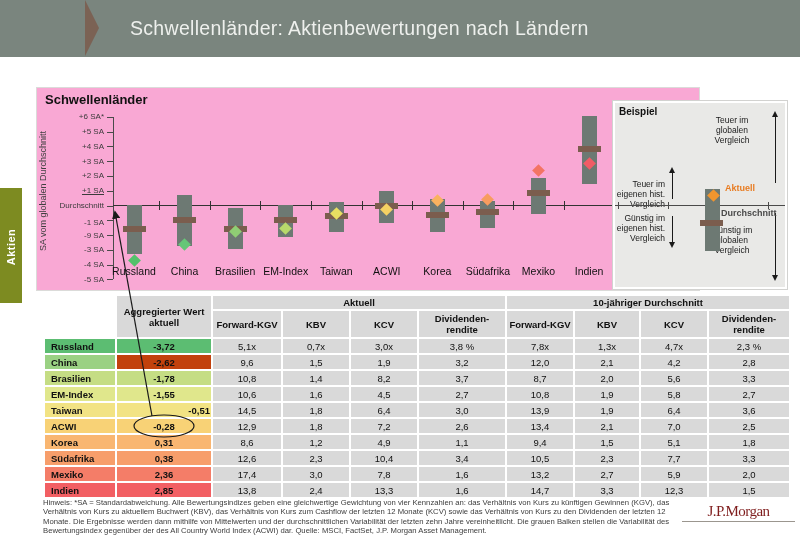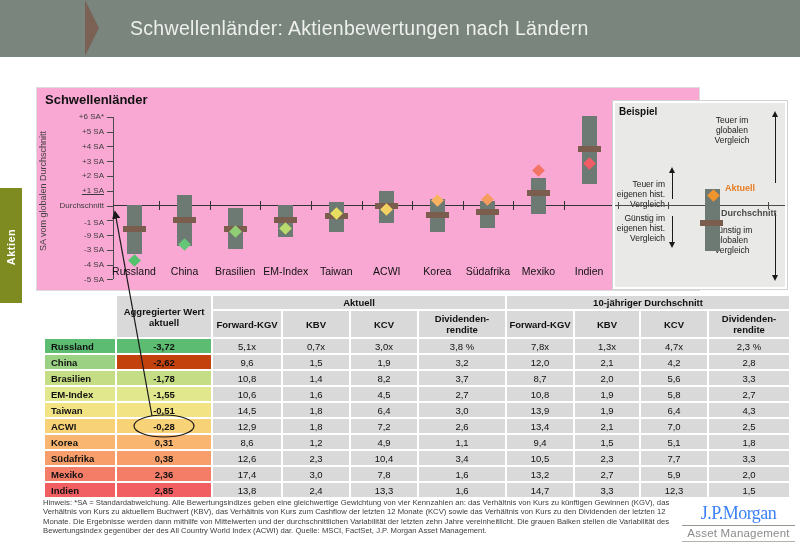--- a/index.html
+++ b/index.html
@@ -58,21 +58,21 @@
            padding:0 1px; color:#111; overflow:hidden; }
   #vt td.hdr { background:#d9d9d9; font-weight:bold; }
   #vt td.name { font-weight:bold; text-align:left; padding-left:6px; }
   #vt td.agg { font-weight:bold; }
   #vt td.data { background:#d9d9d9; }
 
   
   #footnote { left:43px; top:498px; width:648px; font-size:7.7px; line-height:9.3px;
               color:#3c3c3c; }
   #logo { left:682px; top:503px; width:113px; text-align:center; }
-  #logo-main { font-family:"Liberation Serif", serif; font-size:18px; color:#3b82f6;
+  #logo-main { font-family:"Liberation Serif", serif; font-size:15px; color:#7f1d1d;
                letter-spacing:-0.5px; border-bottom:1.5px solid #9b968f; padding-bottom:1px; }
   #logo-sub { font-size:11.5px; color:#8b8b8b; border-bottom:1.5px solid #b5b0aa;
               padding:1px 0 2px 0; letter-spacing:0.2px; }
 
   svg.overlay { position:absolute; left:0; top:0; pointer-events:none; }
 </style>
 </head>
 <body>
 
 <div id="page">
@@ -279,29 +279,29 @@
           <td class="data">1,6</td>
           <td class="data">4,5</td>
           <td class="data">2,7</td>
           <td class="data">10,8</td>
           <td class="data">1,9</td>
           <td class="data">5,8</td>
           <td class="data">2,7</td>
         </tr>
         <tr style="height: 14px;">
           <td class="name" style="background: rgb(242, 227, 132);">Taiwan</td>
-          <td class="agg" style="background: rgb(242, 227, 132);">-0,51</td>
+          <td class="agg" style="background: rgb(242, 227, 132); text-align: right;">-0,51</td>
           <td class="data">14,5</td>
           <td class="data">1,8</td>
           <td class="data">6,4</td>
           <td class="data">3,0</td>
           <td class="data">13,9</td>
           <td class="data">1,9</td>
           <td class="data">6,4</td>
-          <td class="data">4,3</td>
+          <td class="data">3,6</td>
         </tr>
         <tr style="height: 14px;">
           <td class="name" style="background: rgb(248, 210, 118);">ACWI</td>
           <td class="agg" style="background: rgb(248, 210, 118);">-0,28</td>
           <td class="data">12,9</td>
           <td class="data">1,8</td>
           <td class="data">7,2</td>
           <td class="data">2,6</td>
           <td class="data">13,4</td>
           <td class="data">2,1</td>
@@ -365,16 +365,15 @@
         <path d="M0,0 L10,5 L0,10 z" fill="#1a1a1a"></path>
       </marker>
     </defs>
     <ellipse cx="164" cy="426" rx="30" ry="11" fill="none" stroke="#1a1a1a" stroke-width="1.2"></ellipse>
     <line x1="152" y1="416" x2="115" y2="212" stroke="#1a1a1a" stroke-width="1.2" marker-end="url(#ah)"></line>
   </svg>
 
   <div id="footnote" class="abs">Hinweis: *SA = Standardabweichung. Alle Bewertungsindizes geben eine gleichwertige Gewichtung von vier Kennzahlen an: das Verhältnis von Kurs zu künftigen Gewinnen (KGV), das Verhältnis von Kurs zu aktuellem Buchwert (KBV), das Verhältnis von Kurs zum Cashflow der letzten 12 Monate (KCV) sowie das Verhältnis von Kurs zu den Dividenden der letzten 12 Monate. Die Ergebnisse werden dann mithilfe von Mittelwerten und der durchschnittlichen Variabilität der letzten zehn Jahre vereinheitlicht. Die grauen Balken stellen die Variabilität des Bewertungsindex gegenüber der des All Country World Index (ACWI) dar. Quelle: MSCI, FactSet, J.P. Morgan Asset Management.</div>
   <div id="logo" class="abs">
     <div id="logo-main">J.P.Morgan</div>
-    <div id="logo-sub">Asset Management</div>
   </div>
 
 </div>
 
 </body></html>

